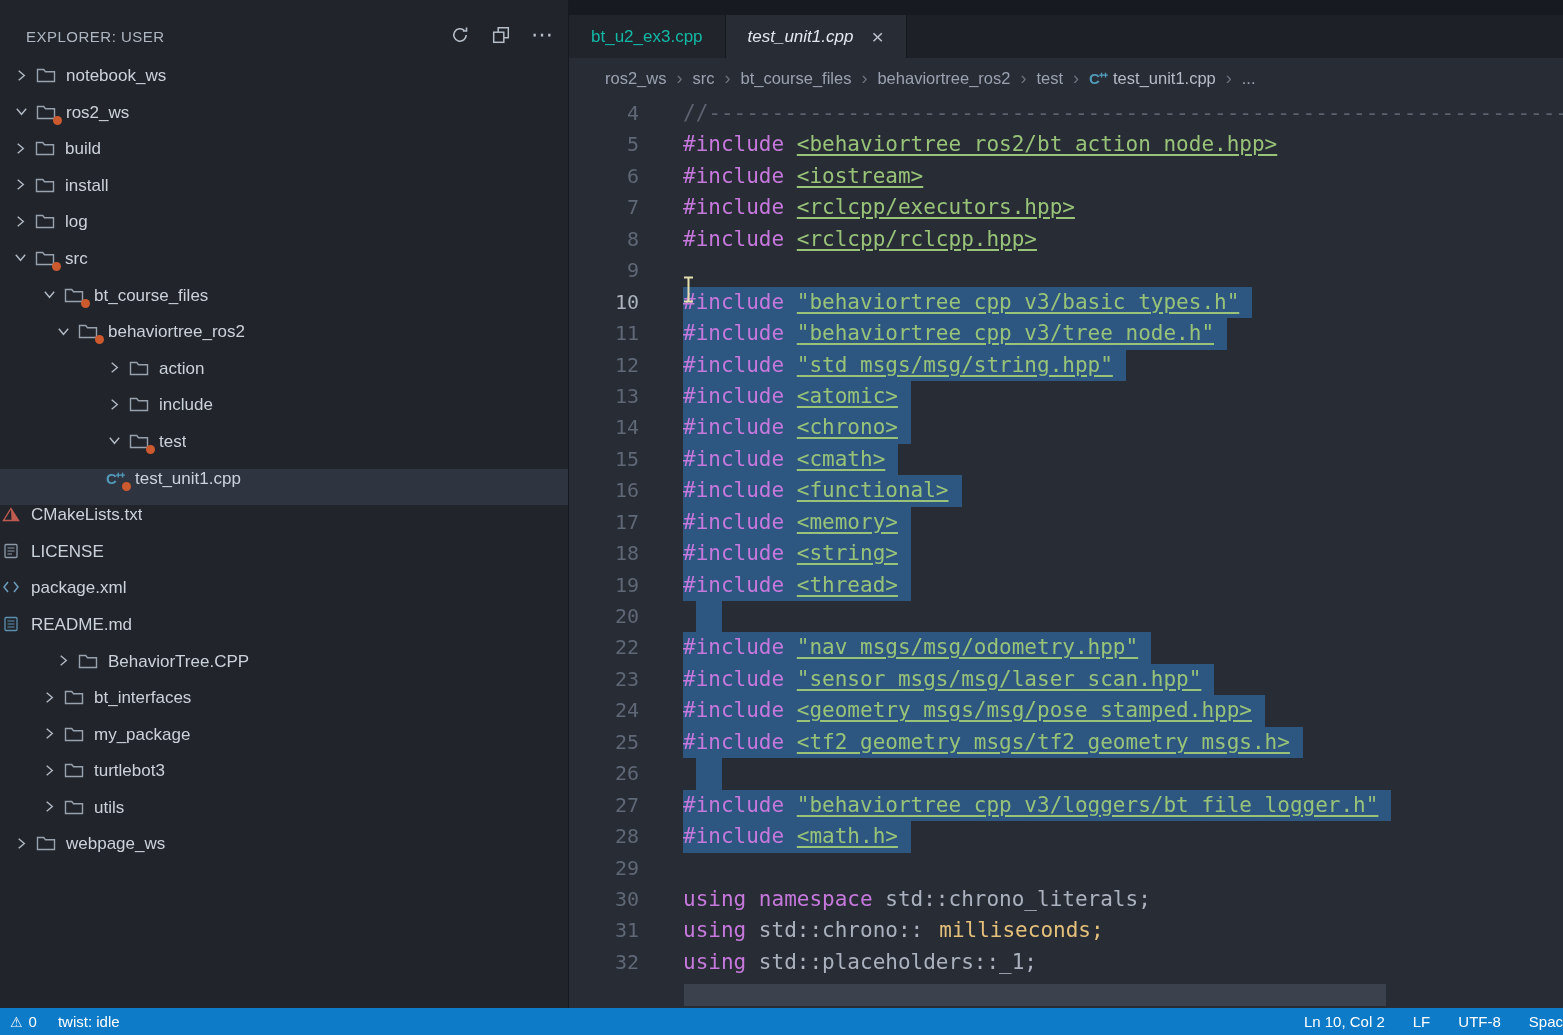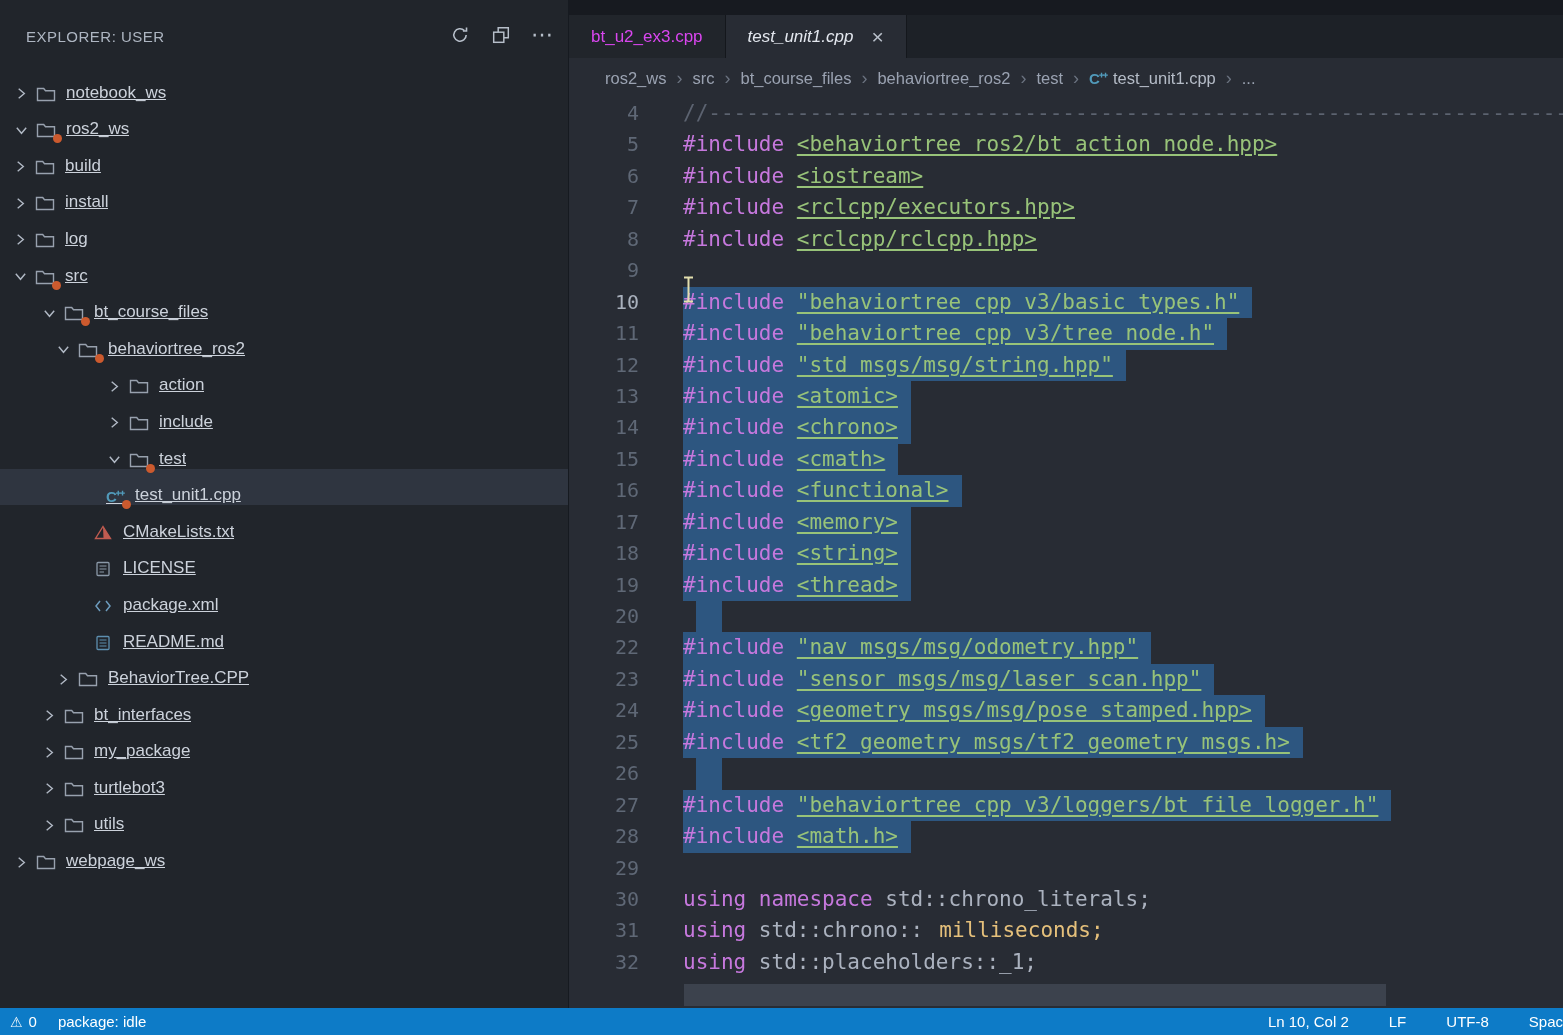--- a/index.html
+++ b/index.html
@@ -8,36 +8,36 @@
 
   
   .sidebar { position:absolute; left:0; top:0; width:568px; bottom:27px; background:#21252b; overflow:hidden; }
   .sb-header { position:relative; height:66px; }
   .sb-title { position:absolute; left:26px; top:28px; font-size:15px; letter-spacing:.5px; color:#aeb6c2;text-align:right; }
   .sb-actions { position:absolute; right:16px; top:25px; display:flex; gap:21px; align-items:center; color:#b7bfca; }
   .sb-icon { width:20px; height:20px; display:inline-flex; align-items:center; justify-content:center; cursor:pointer; }
   .sb-icon.more { font-size:22px; line-height:10px; color:#b7bfca; }
 
   .tree { position:absolute; top:66px; left:0; right:0; }
-  .row { height:36.6px; display:flex; align-items:flex-end; font-size:17px; color:#ccd2db; cursor:pointer; white-space:nowrap;text-decoration:underline; }
+  .row { height:36.6px; display:flex; align-items:flex-start; font-size:17px; color:#ccd2db; cursor:pointer; white-space:nowrap; }
   .row.selected { background:#2f3540; }
   .chev { width:18px; height:18px; flex:none; display:inline-flex; align-items:center; justify-content:center; margin-right:5px; color:#b0b8c4; }
   .chev.expanded svg { transform:rotate(90deg); }
   .ficon { width:22px; height:18px; flex:none; position:relative; display:inline-flex; align-items:center; justify-content:center; margin-right:9px; color:#98a1ae; }
   .dot { position:absolute; right:-5px; bottom:-4px; width:9px; height:9px; border-radius:50%; background:#cc5a2e; }
   .lbl { overflow:hidden; }
   .pl0{padding-left:12px}.pl1{padding-left:11px}.pl2{padding-left:40px}.pl3{padding-left:54px}.pl4{padding-left:105px}
-  .fl4{padding-left:92px}.fl5{padding-left:104px}
+  .fl4{}.fl5{padding-left:104px}
   .cpp-icon { color:#519aba; font-weight:bold; font-size:15px; letter-spacing:-1px; }
 
   
   .editor { position:absolute; left:568px; top:0; right:0; bottom:27px; background:#282c34; border-left:1px solid #161a20; overflow:hidden; }
   .top-strip { height:15px; background:#171a20; }
   .tabbar { height:43px; background:#1d2127; display:flex; }
-  .tab { height:100%; display:flex; align-items:center; padding:0 22px; font-size:17px; color:#d946ef; background:#21252b; border-right:1px solid #14171c; cursor:pointer; }
+  .tab { height:100%; display:flex; align-items:center; padding:0 22px; font-size:17px; color:#14b8a6; background:#21252b; border-right:1px solid #14171c; cursor:pointer; }
   .tab.active { background:#282c34; color:#e3e7ee; font-style:italic; }
   .tab-close { margin-left:18px; font-size:21px; color:#b9c0ca; font-style:normal; line-height:14px; }
 
   .breadcrumbs { height:40px; display:flex; align-items:center; padding-left:36px; font-size:16.5px; color:#9aa2b1; gap:10px; background:#282c34; }
   .bc-sep { color:#6b7380; font-size:18px; }
   .bc-item { cursor:pointer; }
   .bc-file { display:flex; align-items:center; gap:6px; color:#b5bcc7; }
 
   .code { position:absolute; top:98px; left:0; right:0; bottom:0; overflow:hidden; font-family:"DejaVu Sans Mono", monospace; font-size:21px; line-height:31.45px; }
   .line { display:flex; white-space:pre; height:31.45px; }
@@ -53,21 +53,21 @@
   .ty { color:#e5c07b;margin-left:16px; }
 
   .hscroll { position:absolute; left:115px; top:886px; width:702px; height:22px; background:rgba(121,131,152,.25); cursor:pointer; }
   .ibeam { position:absolute; left:112px; top:178px; color:#e3dfae; }
 
   
   .statusbar { position:absolute; left:0; right:0; bottom:0; height:27px; background:#0d7bc7; color:#fff; display:flex; align-items:center; font-size:15px; }
   .st-left { display:flex; align-items:center; gap:7px; padding-left:10px; }
   .st-item { display:flex; align-items:center; gap:6px; cursor:pointer; }
   .st-lang { margin-left:14px; }
-  .st-right { margin-left:auto; display:flex; gap:40px; align-items:flex-end; white-space:nowrap; overflow:hidden; }
+  .st-right { margin-left:auto; display:flex; gap:28px; align-items:flex-end; white-space:nowrap; overflow:hidden; }
   .warn-ic { font-size:14px; }
 </style>
 </head>
 <body>
 
 <aside class="sidebar">
   <div class="sb-header">
     <span class="sb-title">EXPLORER: USER</span>
     <div class="sb-actions">
       <span class="sb-icon">
@@ -451,21 +451,21 @@
     </div>
   </div>
 </main>
 
 <footer class="statusbar">
   <div class="st-left">
     <span class="st-item">
       <span class="warn-ic">⚠</span>
       <span>0</span>
     </span>
-    <span class="st-item st-lang">package: idle</span>
+    <span class="st-item st-lang">twist: idle</span>
   </div>
   <div class="st-right">
     <span class="st-item">Ln 10, Col 2</span>
     <span class="st-item">LF</span>
     <span class="st-item">UTF-8</span>
     <span class="st-item">Spac</span>
   </div>
 </footer>
 
 </body></html>

